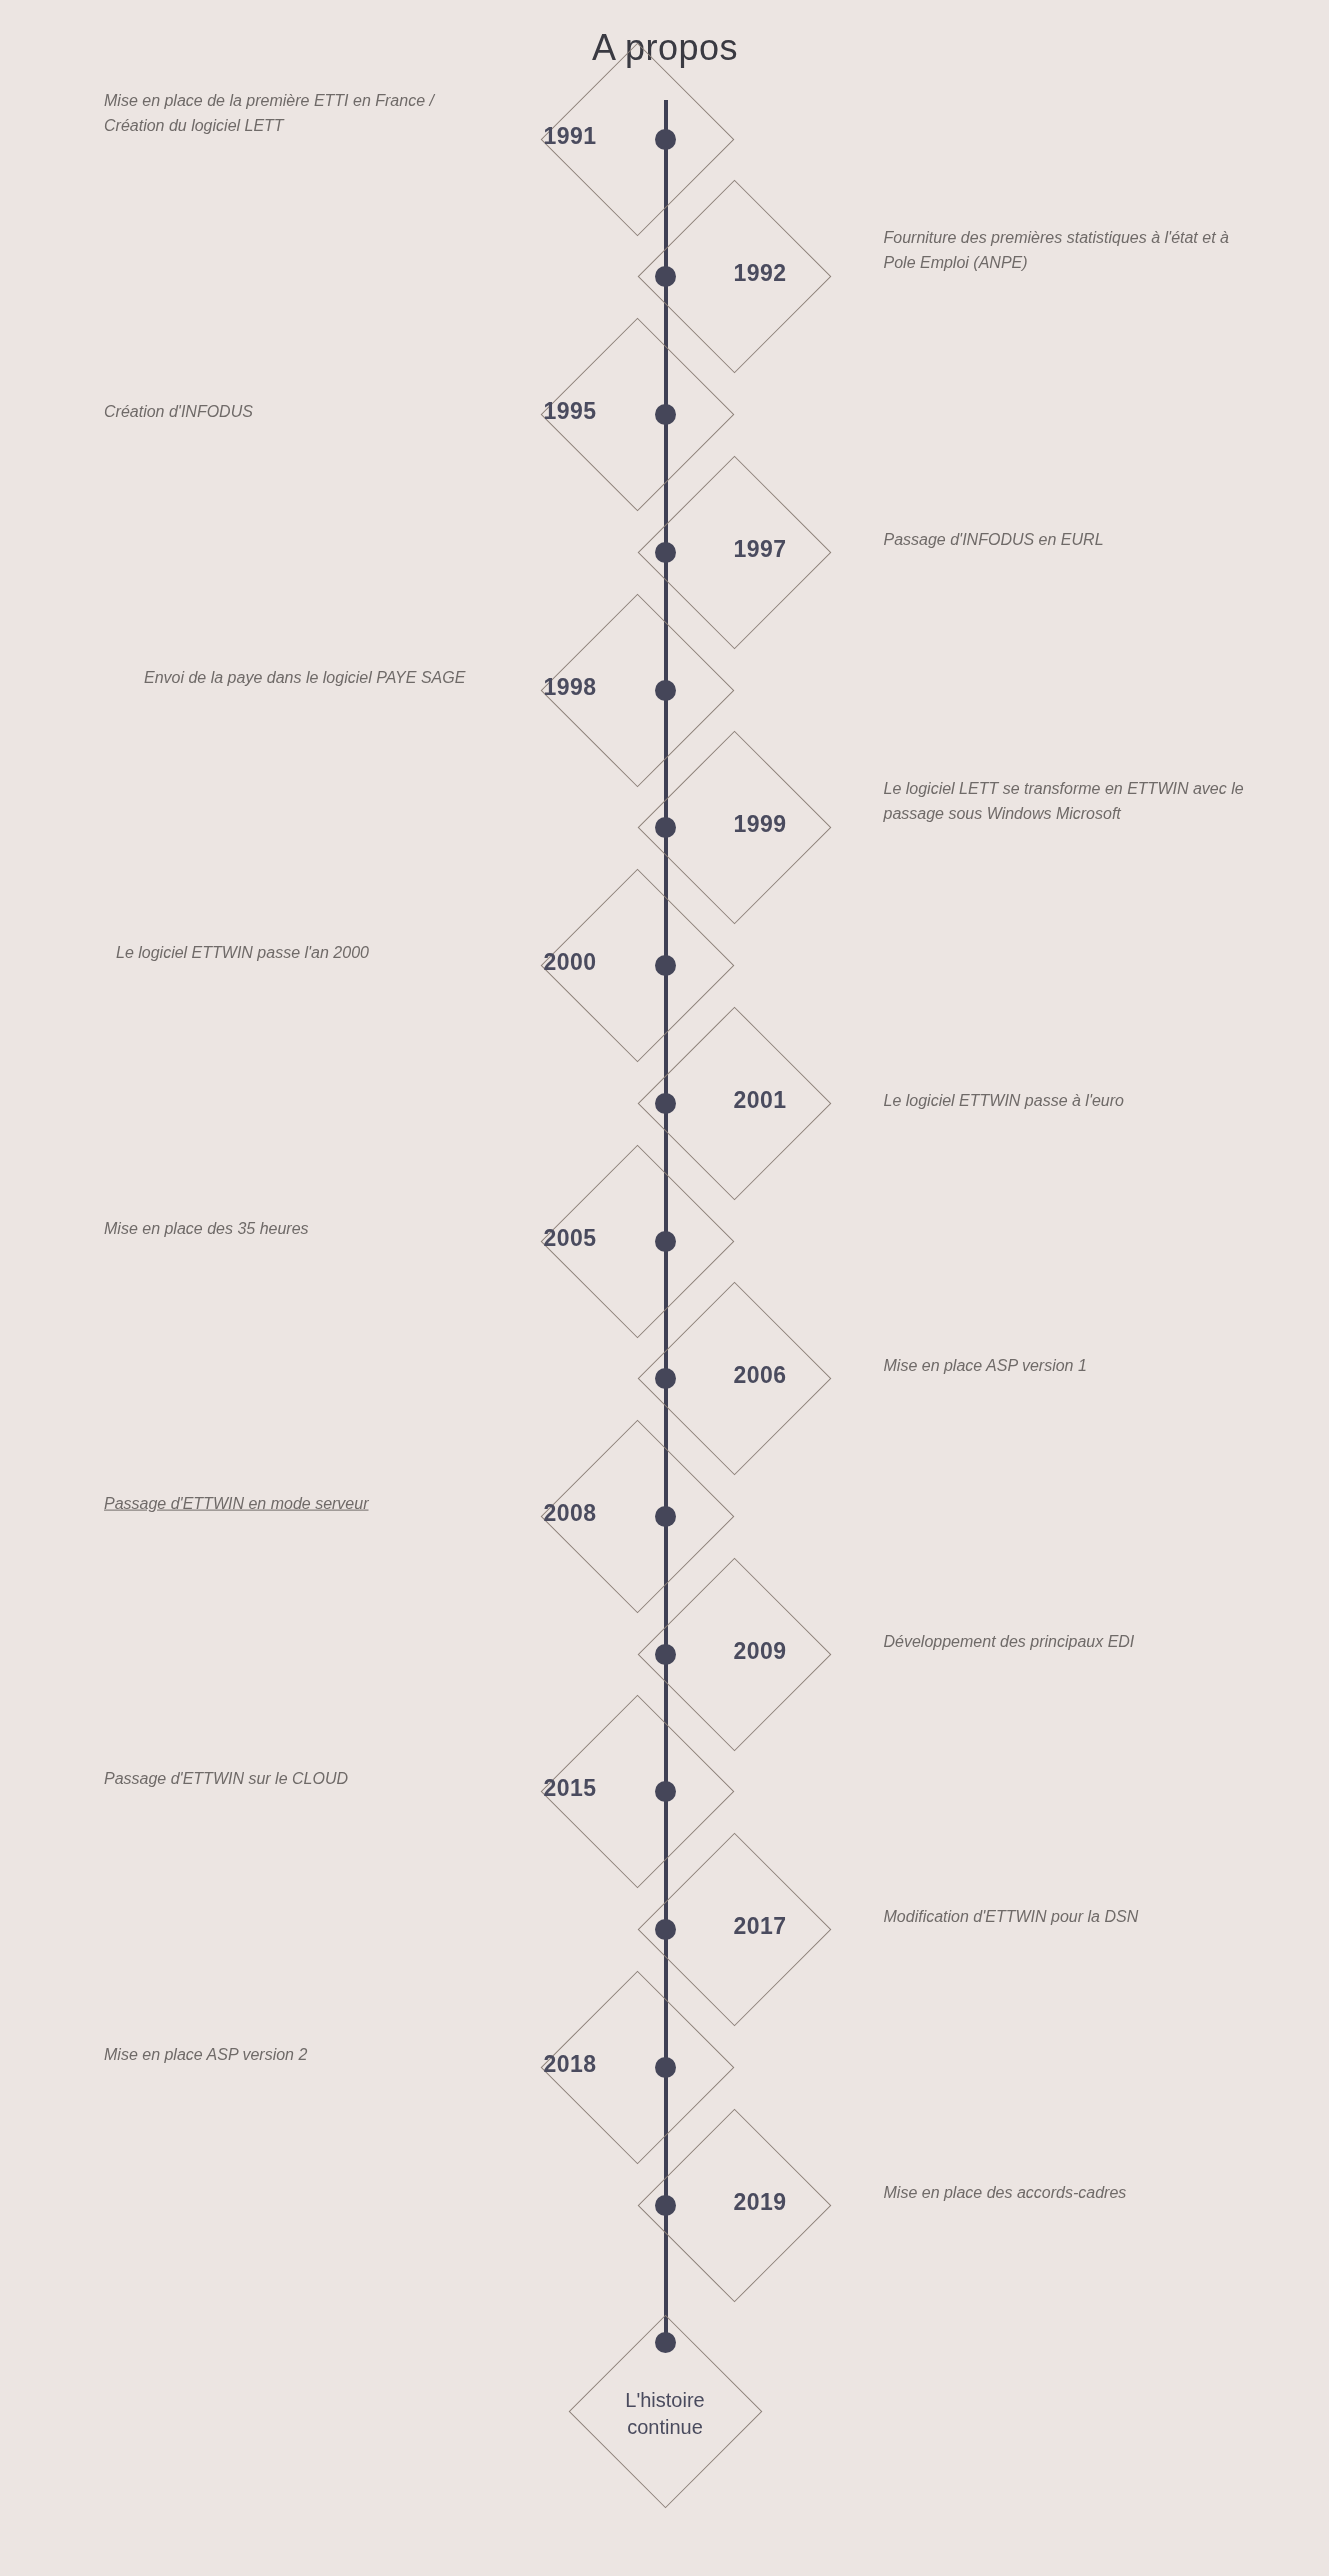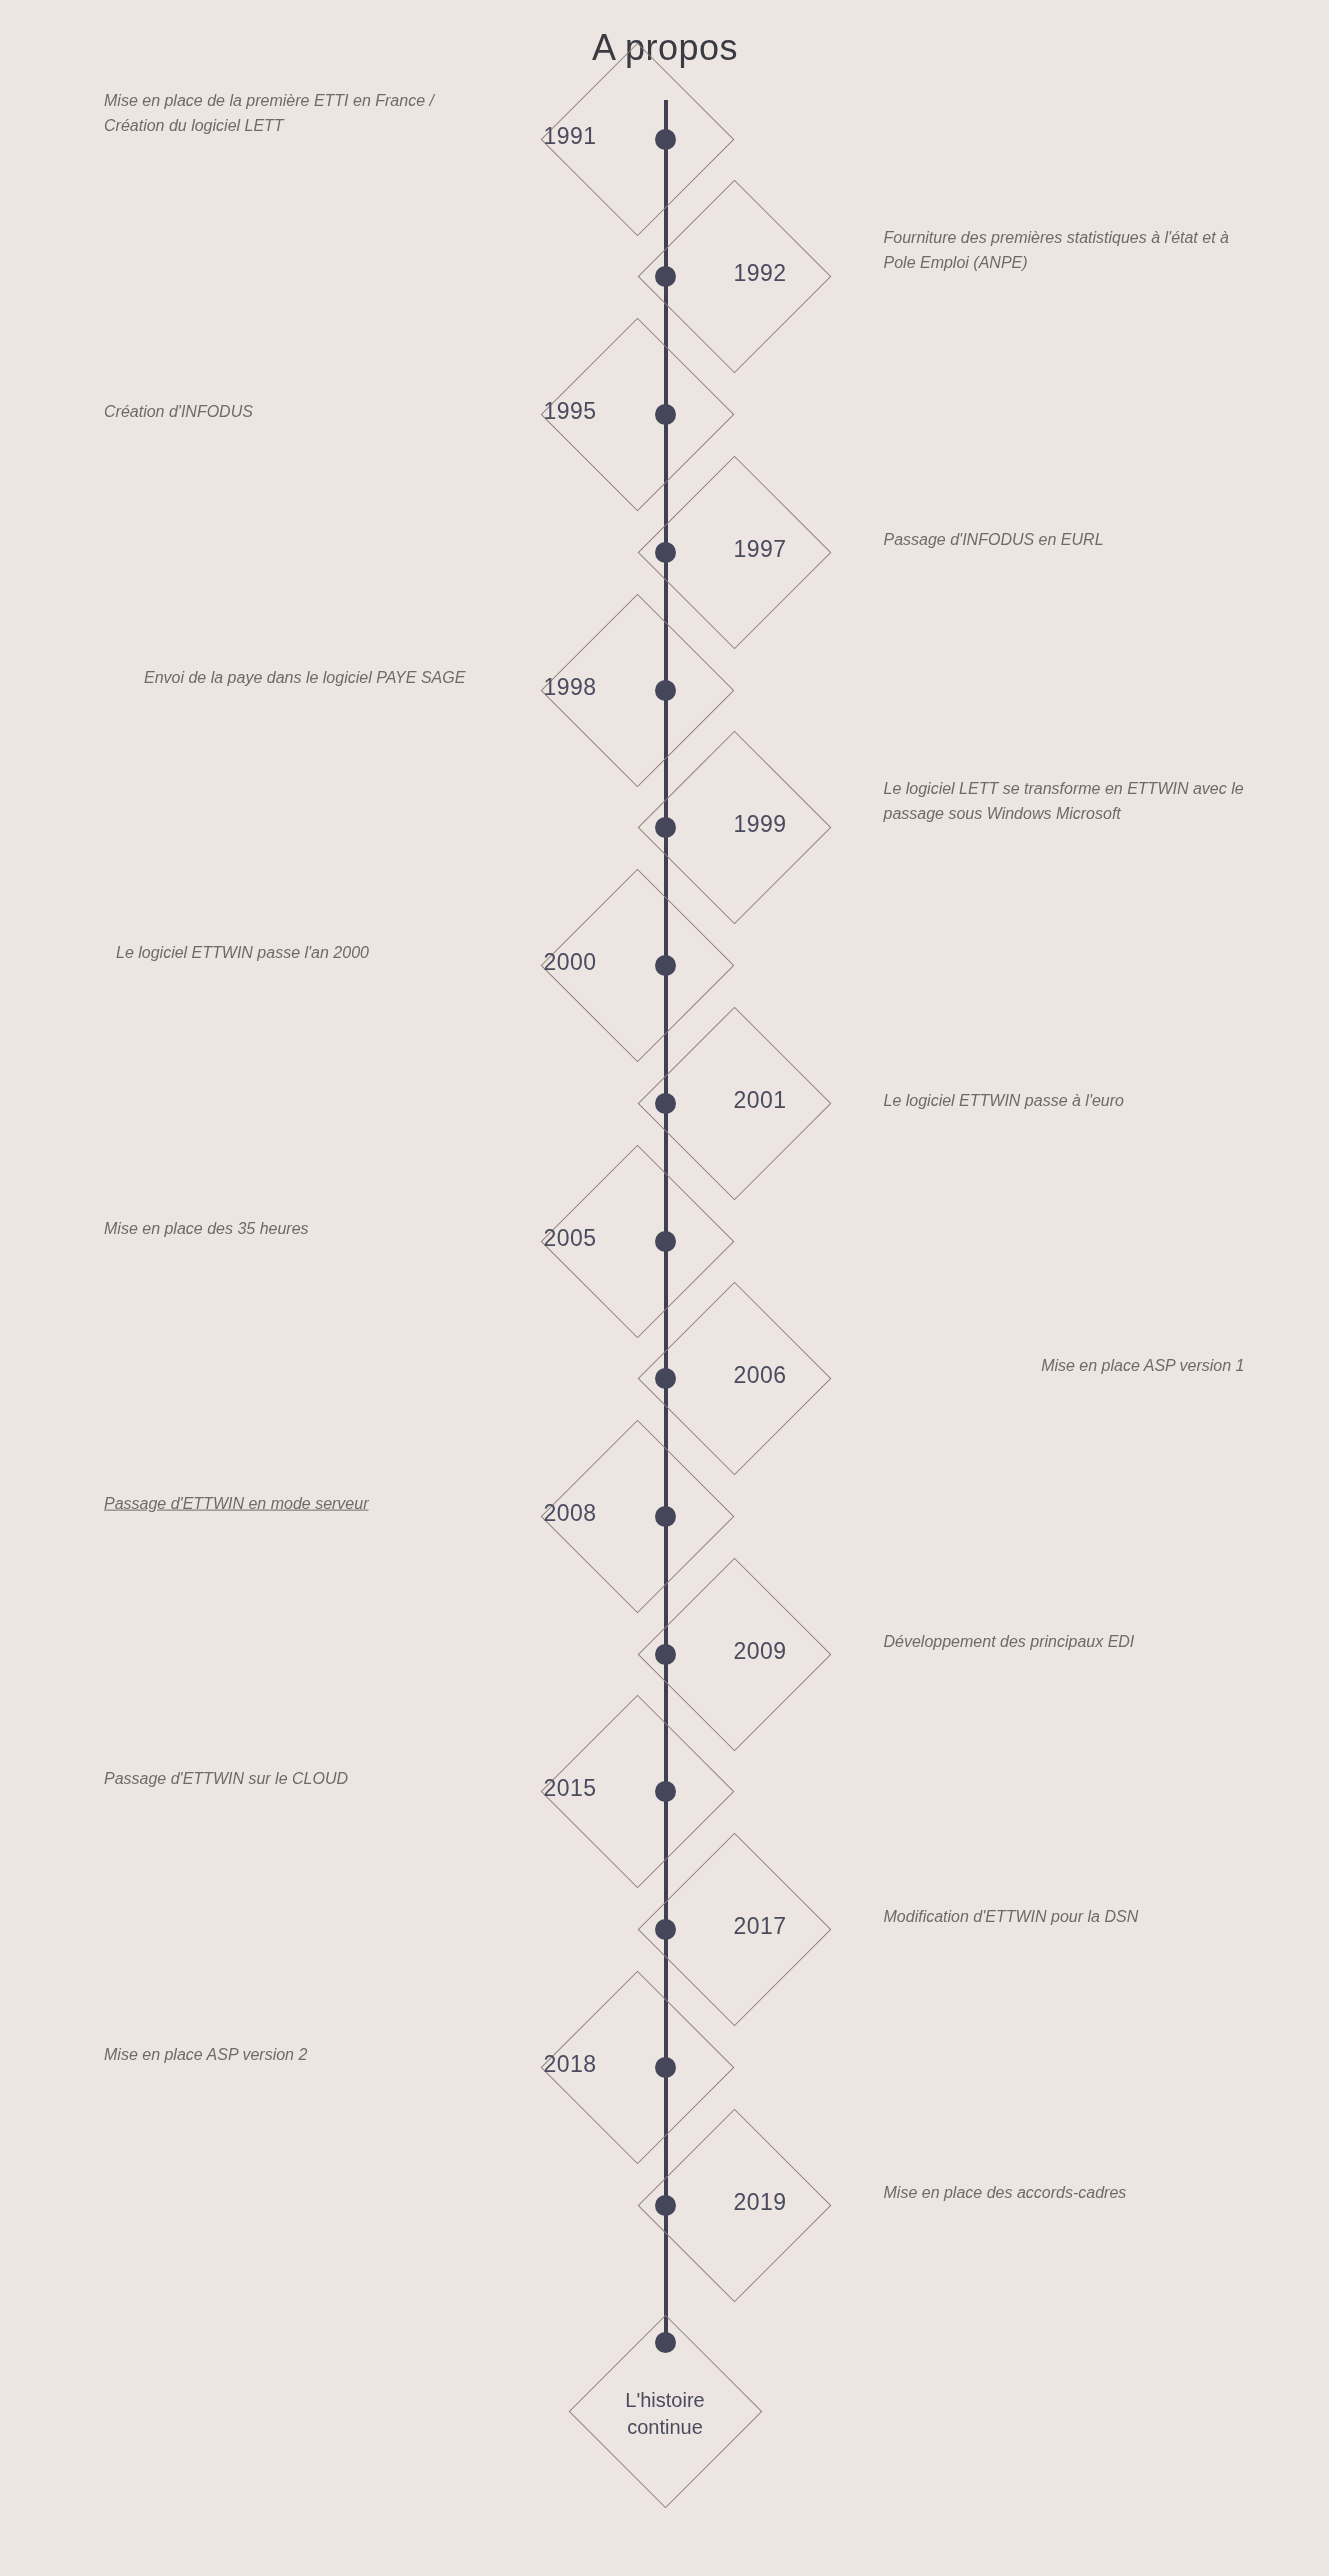--- a/index.html
+++ b/index.html
@@ -79,20 +79,21 @@
 
   .year-label {
     position: absolute;
     top: -16px;
     width: 190px;
     text-align: center;
     font-size: 23px;
     color: #4a4b5e;
     font-family: "Liberation Sans", sans-serif;
     letter-spacing: 0.5px;
+    font-weight: bold;
   }
   .year-label.left  { left: 475px; }
   .year-label.right { left: 665px; }
 
   .desc {
     position: absolute;
     font-size: 16px;
     font-style: italic;
     color: #6f6a68;
     line-height: 1.55;
@@ -224,21 +225,21 @@
         <div class="year-label left">2005</div>
         <div class="desc-wrap" style="top: 0px; left: 0px; width: 475px;">
           <div class="desc left" style="position: relative; left: 104px; transform: translateY(-50%);">Mise en place des 35 heures</div>
         </div>
         <div class="node-dot"></div>
       </div>
       <div class="milestone" style="top: 1378px;">
         <div class="diamond right"></div>
         <div class="year-label right">2006</div>
         <div class="desc-wrap" style="top: 0px; left: 855px; width: 437px;">
-          <div class="desc right" style="position: relative; left: 28.5px; transform: translateY(-50%); text-align: right;">Mise en place ASP version 1</div>
+          <div class="desc right" style="position: relative; left: 28.5px; transform: translateY(-50%);">Mise en place ASP version 1</div>
         </div>
         <div class="node-dot"></div>
       </div>
       <div class="milestone" style="top: 1516px;">
         <div class="diamond left"></div>
         <div class="year-label left">2008</div>
         <div class="desc-wrap" style="top: 0px; left: 0px; width: 475px;">
           <div class="desc left" style="position: relative; left: 104px; transform: translateY(-50%); text-decoration: underline;">Passage d'ETTWIN en mode serveur</div>
         </div>
         <div class="node-dot"></div>

